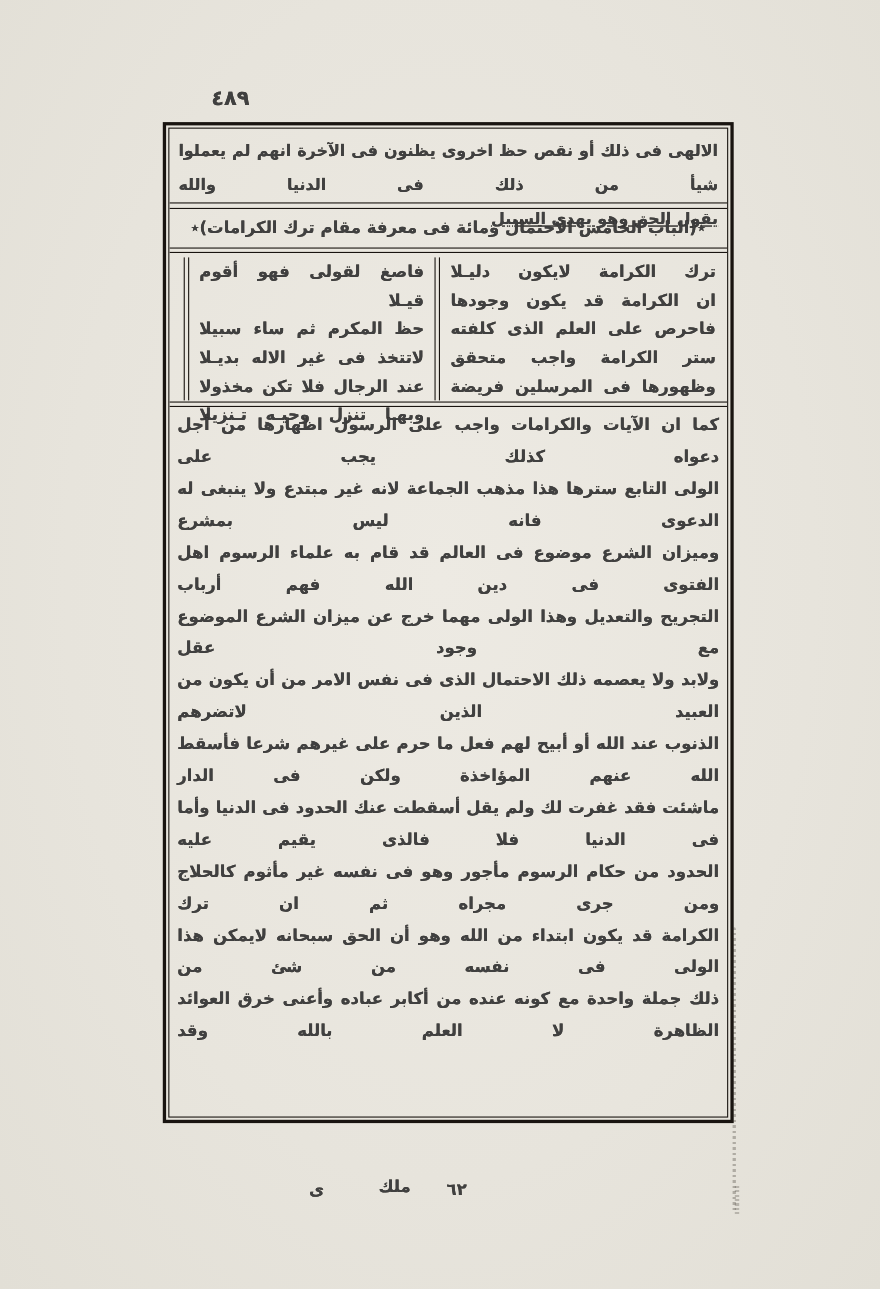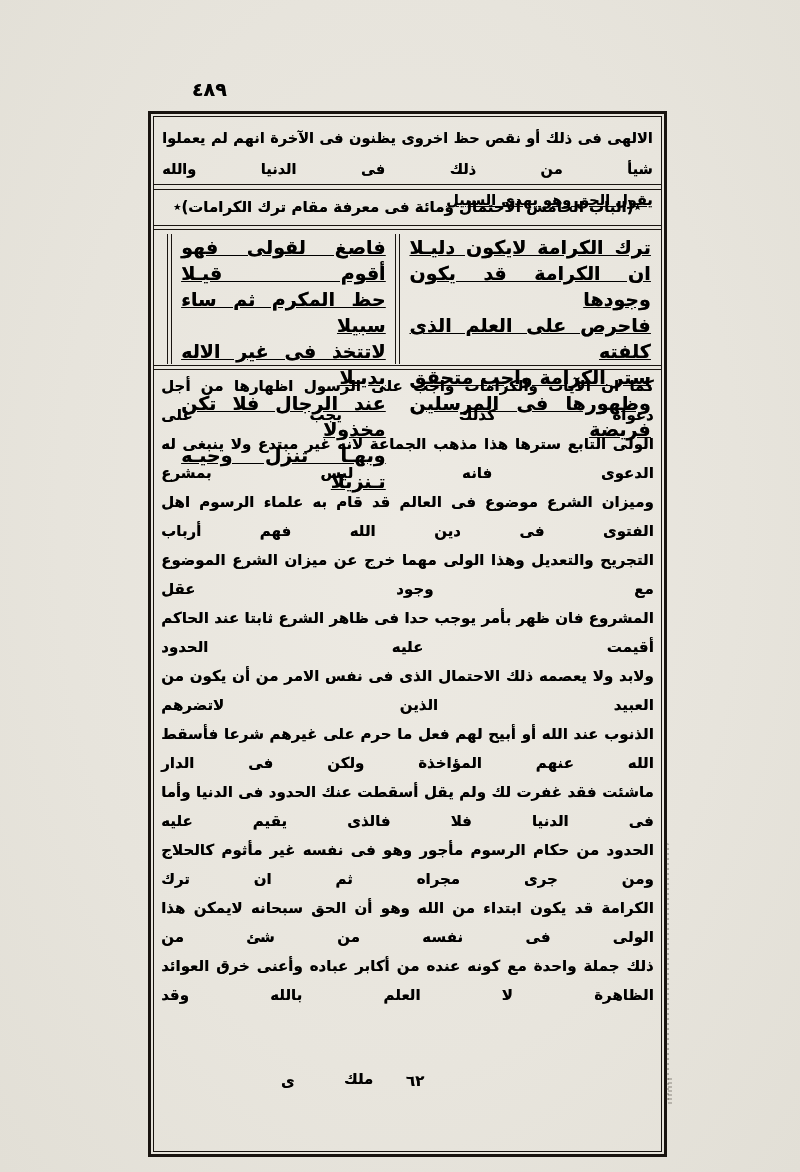--- a/index.html
+++ b/index.html
@@ -3,27 +3,27 @@
 <meta charset="utf-8">
 <style>
   html,body{margin:0;padding:0;}
   body{
     width:800px;height:1172px;position:relative;overflow:hidden;
     background:#e8e5dd;
     background-image:radial-gradient(ellipse at 50% 45%, #ece9e2 0%, #e7e4dc 60%, #e2dfd6 100%);
     font-family:"DejaVu Sans", sans-serif;
     color:#1b1611;
   }
-  .ink{color:#000000; text-shadow:0 0 .5px rgba(20,15,5,.75);}
+  .ink{color:#404040; text-shadow:0 0 .5px rgba(20,15,5,.75);}
   .page-number{
     position:absolute; top:78px; left:192px;
     font-size:19px; font-weight:bold;
   }
   .frame{
-    position:absolute; top:111px; left:148px; width:519px; height:1046px;
+    position:absolute; top:111px; left:148px; width:519px; height:910px;
     border:3.6px solid #191410; box-sizing:border-box;
     background:rgba(255,255,255,0.05);
     padding-left:47px;
   }
   .frame-inner{
     position:absolute; inset:1.6px; border:1.2px solid #191410; pointer-events:none;
   }
   .content{
     position:absolute; inset:3.2px; direction:rtl; overflow:hidden;
     display:flex; flex-direction:column;
@@ -35,21 +35,21 @@
   .heading{
     height:35px; line-height:35px; text-align:center;
     font-size:15px; font-weight:bold; letter-spacing:.2px;
   }
   .poem{ height:135px; display:flex; flex-direction:row; align-items:stretch; padding:4px 0 1px; box-sizing:border-box;}
   .poem .col{ display:flex; flex-direction:column; justify-content:space-between; }
   .poem .col-sadr{ flex:1.18; padding:0 10px; }
   .poem .col-ajuz{ flex:1; padding:0 9px; }
   .poem .spacer{ width:13px; }
   .vrule{ width:3px; border-left:1.5px solid #191410; border-right:1.5px solid #191410; }
-  .hemistich{ font-size:19px; font-weight:bold; line-height:26px;text-decoration:underline; }
+  .hemistich{ font-size:15px; font-weight:bold; line-height:26px; }
   .prose{ flex:1; padding:2px 7px 0; font-size:15px; font-weight:bold; line-height:29px; }
   .pline{ text-align:justify; text-align-last:justify; }
   .footer-mark{ position:absolute; font-size:15px; font-weight:bold; }
   .fm-0{ left:281px; top:1072px; }
   .fm-1{ left:344px; top:1070px; }
   .fm-2{ left:406px; top:1072px;text-align:center; }
   .edge-smudge{
     position:absolute; left:666px; top:843px; width:3px; height:258px;
     background:repeating-linear-gradient(to bottom, rgba(50,44,36,.55) 0 2px, rgba(50,44,36,0) 2px 5px);
     opacity:.55; border-radius:2px;
@@ -100,21 +100,20 @@
       <div class="spacer"></div>
     </div>
 
     <div class="hrule"></div>
 
     <div class="prose ink">
       <div class="pline">كما ان الآيات والكرامات واجب على الرسول اظهارها من أجل دعواه كذلك يجب على</div>
       <div class="pline">الولى التابع سترها هذا مذهب الجماعة لانه غير مبتدع ولا ينبغى له الدعوى فانه ليس بمشرع</div>
       <div class="pline">وميزان الشرع موضوع فى العالم قد قام به علماء الرسوم اهل الفتوى فى دين الله فهم أرباب</div>
       <div class="pline">التجريح والتعديل وهذا الولى مهما خرج عن ميزان الشرع الموضوع مع وجود عقل</div>
-      <div class="pline">المشروع فان ظهر بأمر يوجب حدا فى ظاهر الشرع ثابتا عند الحاكم أقيمت عليه الحدود</div>
       <div class="pline">ولابد ولا يعصمه ذلك الاحتمال الذى فى نفس الامر من أن يكون من العبيد الذين لاتضرهم</div>
       <div class="pline">الذنوب عند الله أو أبيح لهم فعل ما حرم على غيرهم شرعا فأسقط الله عنهم المؤاخذة ولكن فى الدار</div>
       <div class="pline">ماشئت فقد غفرت لك ولم يقل أسقطت عنك الحدود فى الدنيا وأما فى الدنيا فلا فالذى يقيم عليه</div>
       <div class="pline">الحدود من حكام الرسوم مأجور وهو فى نفسه غير مأثوم كالحلاج ومن جرى مجراه ثم ان ترك</div>
       <div class="pline">الكرامة قد يكون ابتداء من الله وهو أن الحق سبحانه لايمكن هذا الولى فى نفسه من شئ من</div>
       <div class="pline">ذلك جملة واحدة مع كونه عنده من أكابر عباده وأعنى خرق العوائد الظاهرة لا العلم بالله وقد</div>
 
     </div>
 
   </div>

